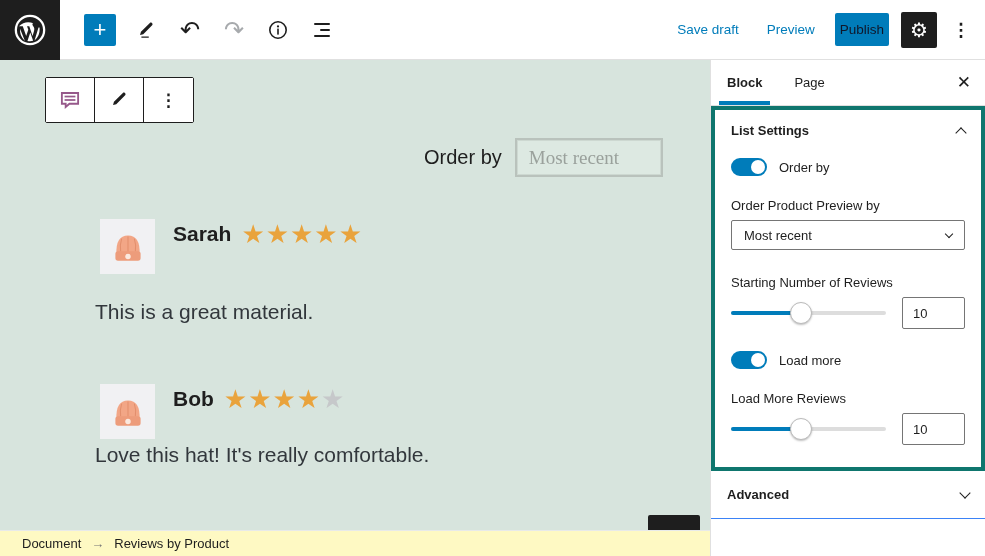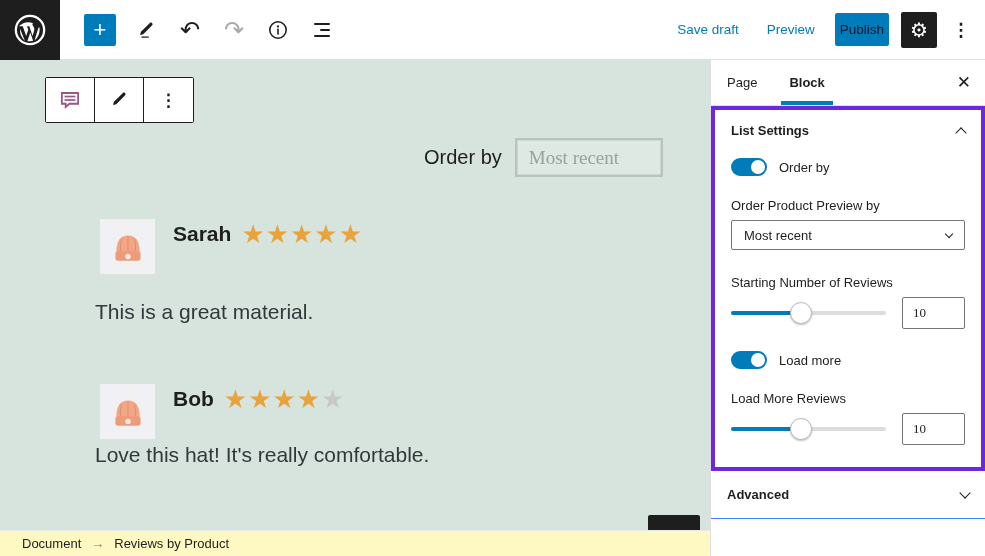--- a/index.html
+++ b/index.html
@@ -82,21 +82,21 @@
   .sb-header { height:46px; border-bottom:1px solid #e0e0e0; display:flex; align-items:stretch;
                position:relative; }
   .sb-tab { border:none; background:none; font-size:13px; color:#1e1e1e; padding:0 16px;
             cursor:pointer; position:relative; }
   .sb-tab.active { font-weight:600; }
   .sb-tab.active::after { content:""; position:absolute; left:8px; right:8px; bottom:0;
                           height:4px; background:#007cba; }
   .sb-close { margin-left:auto; align-self:center; margin-right:14px; background:none;
               border:none; font-size:17px; cursor:pointer; color:#1e1e1e; }
 
-  .highlight-box { border:4px solid #6d28d9; }
+  .highlight-box { border:4px solid #0f766e; }
   .panel-body { padding:13px 16px 16px 16px; }
   .panel-title-row { display:flex; align-items:center; justify-content:space-between;
                      cursor:pointer; margin-bottom:20px; }
   .panel-title { font-size:13px; font-weight:600; color:#1e1e1e; }
 
   .chev { display:inline-block; width:8px; height:8px; border-right:1.6px solid #1e1e1e;
           border-bottom:1.6px solid #1e1e1e; }
   .chev-up { transform:rotate(-135deg); margin-top:4px; }
   .chev-down { transform:rotate(45deg); margin-bottom:3px; }
 
@@ -115,21 +115,21 @@
 
   .slider-row { display:flex; align-items:center; gap:16px; margin-bottom:22px; }
   .slider-track { flex:1; height:4px; background:#ddd; border-radius:2px; position:relative;
                   cursor:pointer; }
   .slider-fill { position:absolute; left:0; top:0; height:4px; width:45%; background:#007cba;
                  border-radius:2px; }
   .slider-thumb { position:absolute; left:45%; top:50%; transform:translate(-50%,-50%);
                   width:22px; height:22px; border-radius:50%; background:#fff;
                   border:1px solid #bbb; box-shadow:0 1px 2px rgba(0,0,0,.25); cursor:grab; }
   .num-input { width:63px; height:32px; border:1px solid #757575; border-radius:2px;
-               font-size:13px; padding:0 10px; font-family:Liberation Serif, serif;
+               font-size:13px; padding:0 10px; font-family:Liberation Sans, sans-serif;
                color:#1e1e1e; }
 
   .advanced-row { display:flex; align-items:center; justify-content:space-between;
                   padding:16px; border-bottom:1px solid #3b82f6; cursor:pointer; }
   .advanced-label { font-size:13px; font-weight:600; color:#1e1e1e; }
 
   svg { display:block; }
 </style>
 </head>
 <body>
@@ -249,22 +249,22 @@
 
       <footer class="footer">
         <span class="crumb">Document</span>
         <span class="crumb-arrow">→</span>
         <span class="crumb">Reviews by Product</span>
       </footer>
     </div>
 
     <aside class="sidebar">
       <div class="sb-header">
+        <button class="sb-tab active">Block</button>
         <button class="sb-tab">Page</button>
-        <button class="sb-tab active">Block</button>
         <button class="sb-close">
           <span>✕</span>
         </button>
       </div>
 
       <div class="highlight-box">
         <div class="panel-body">
 
           <div class="panel-title-row">
             <span class="panel-title">List Settings</span>

